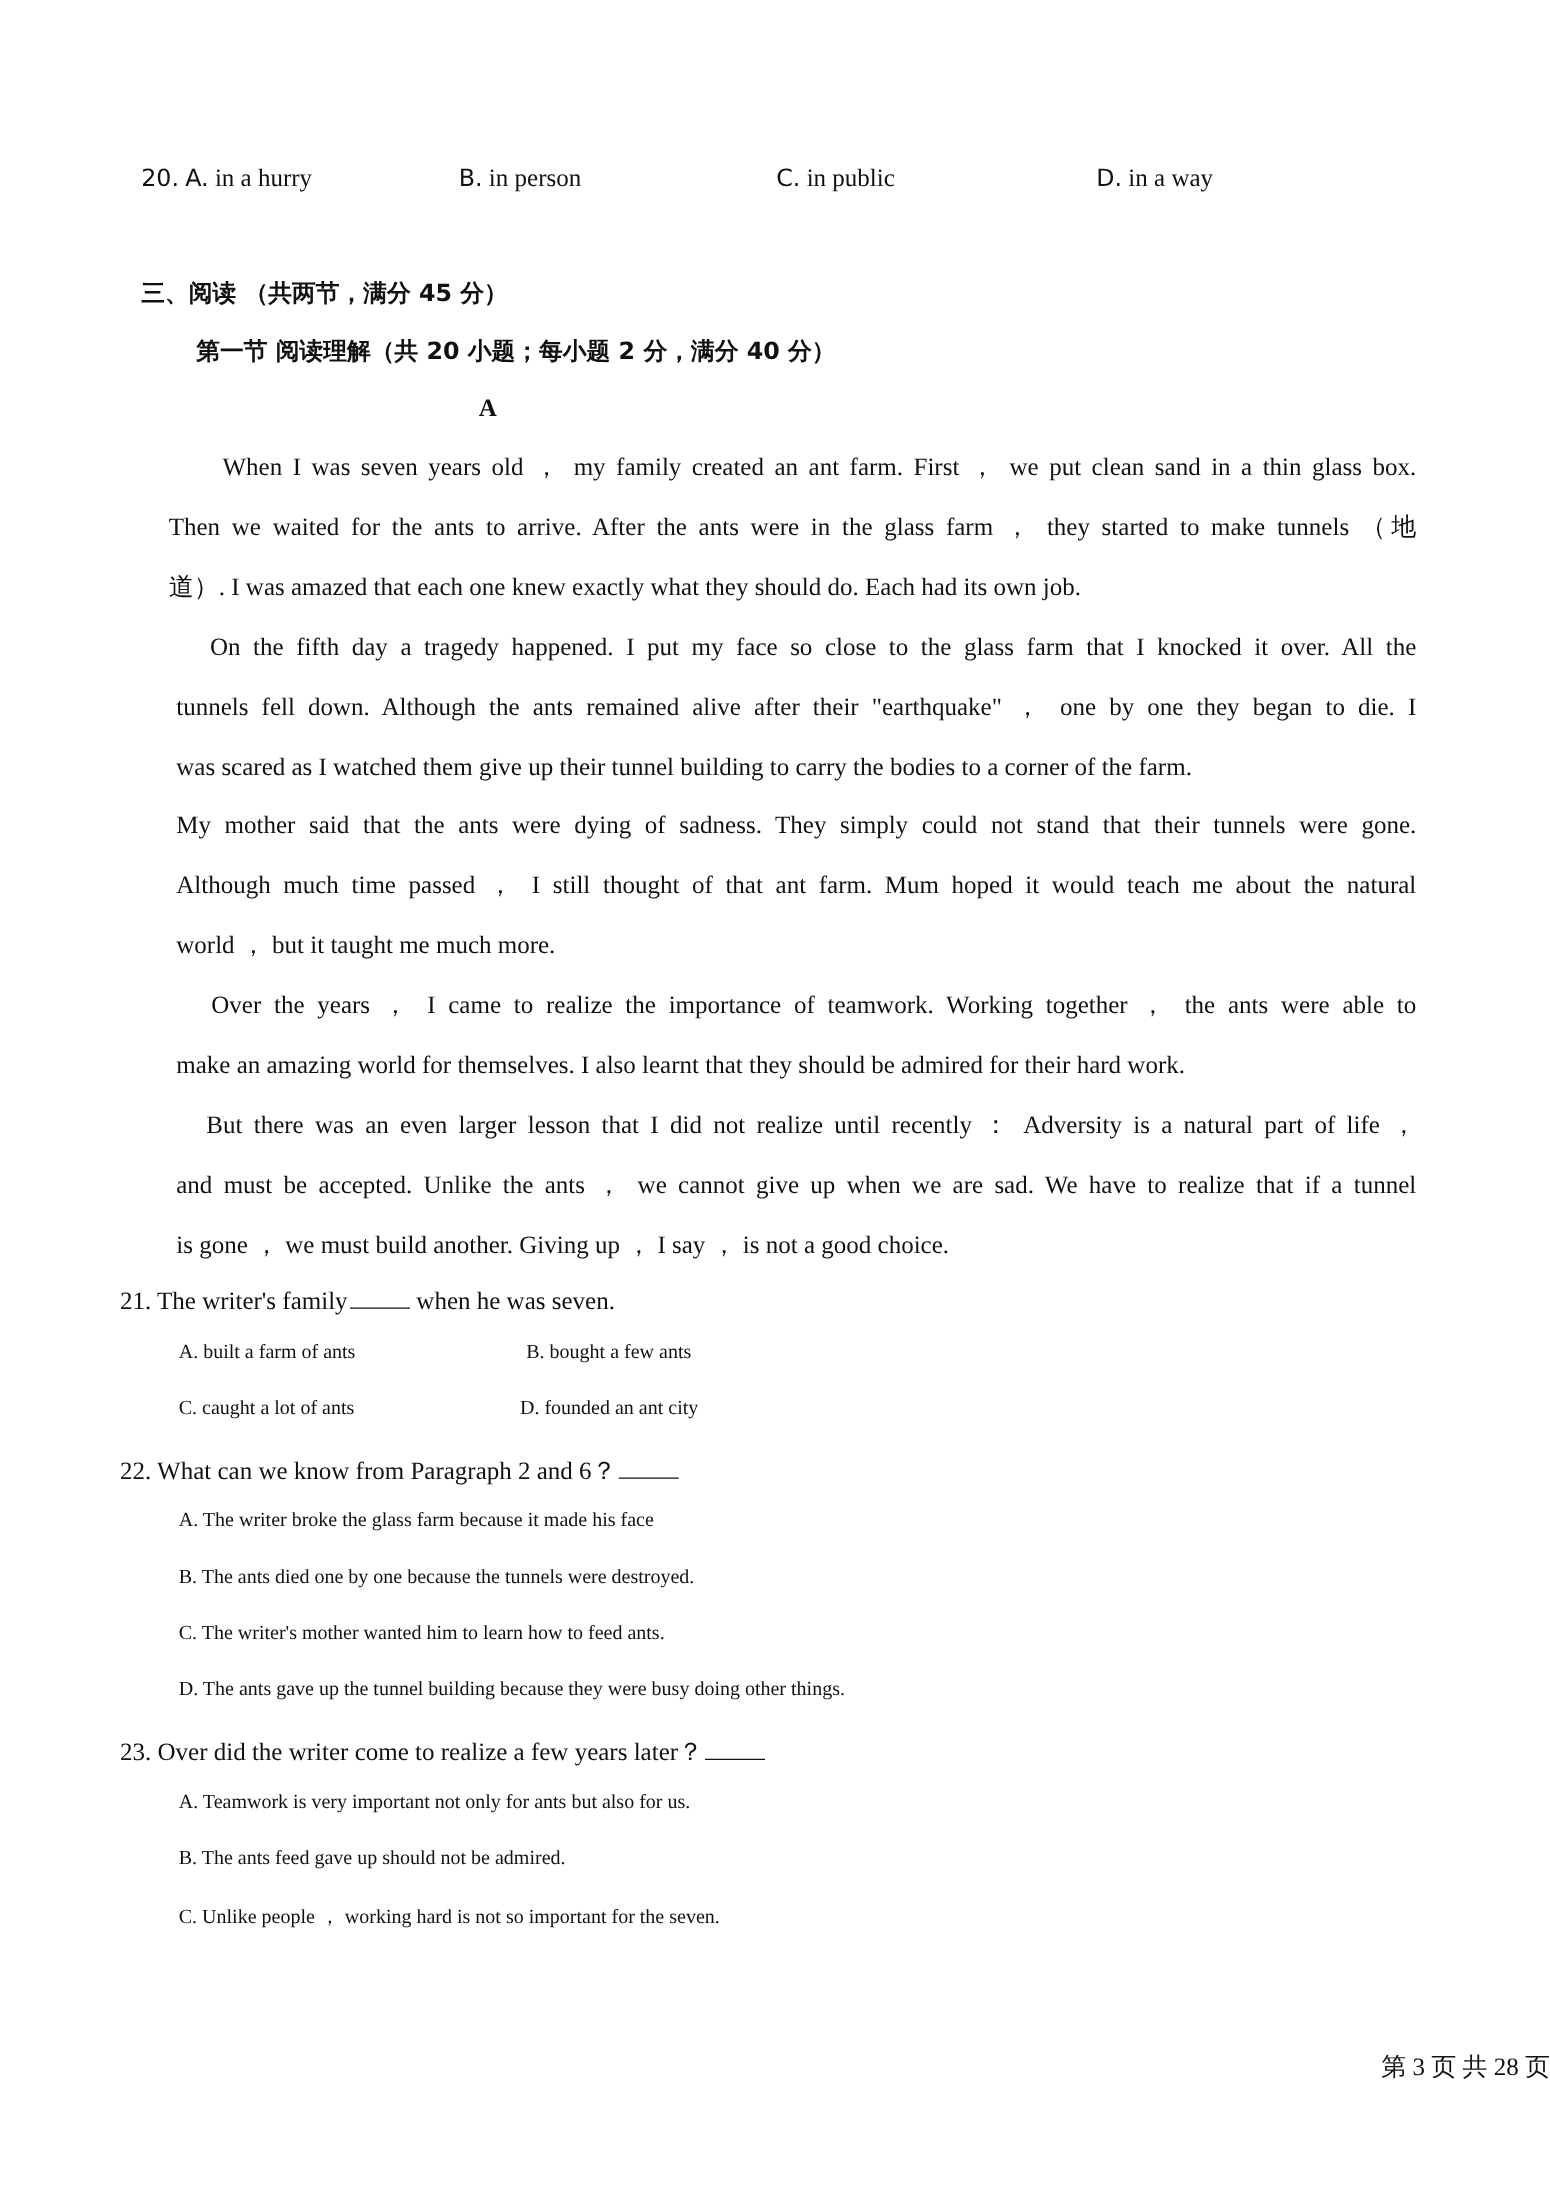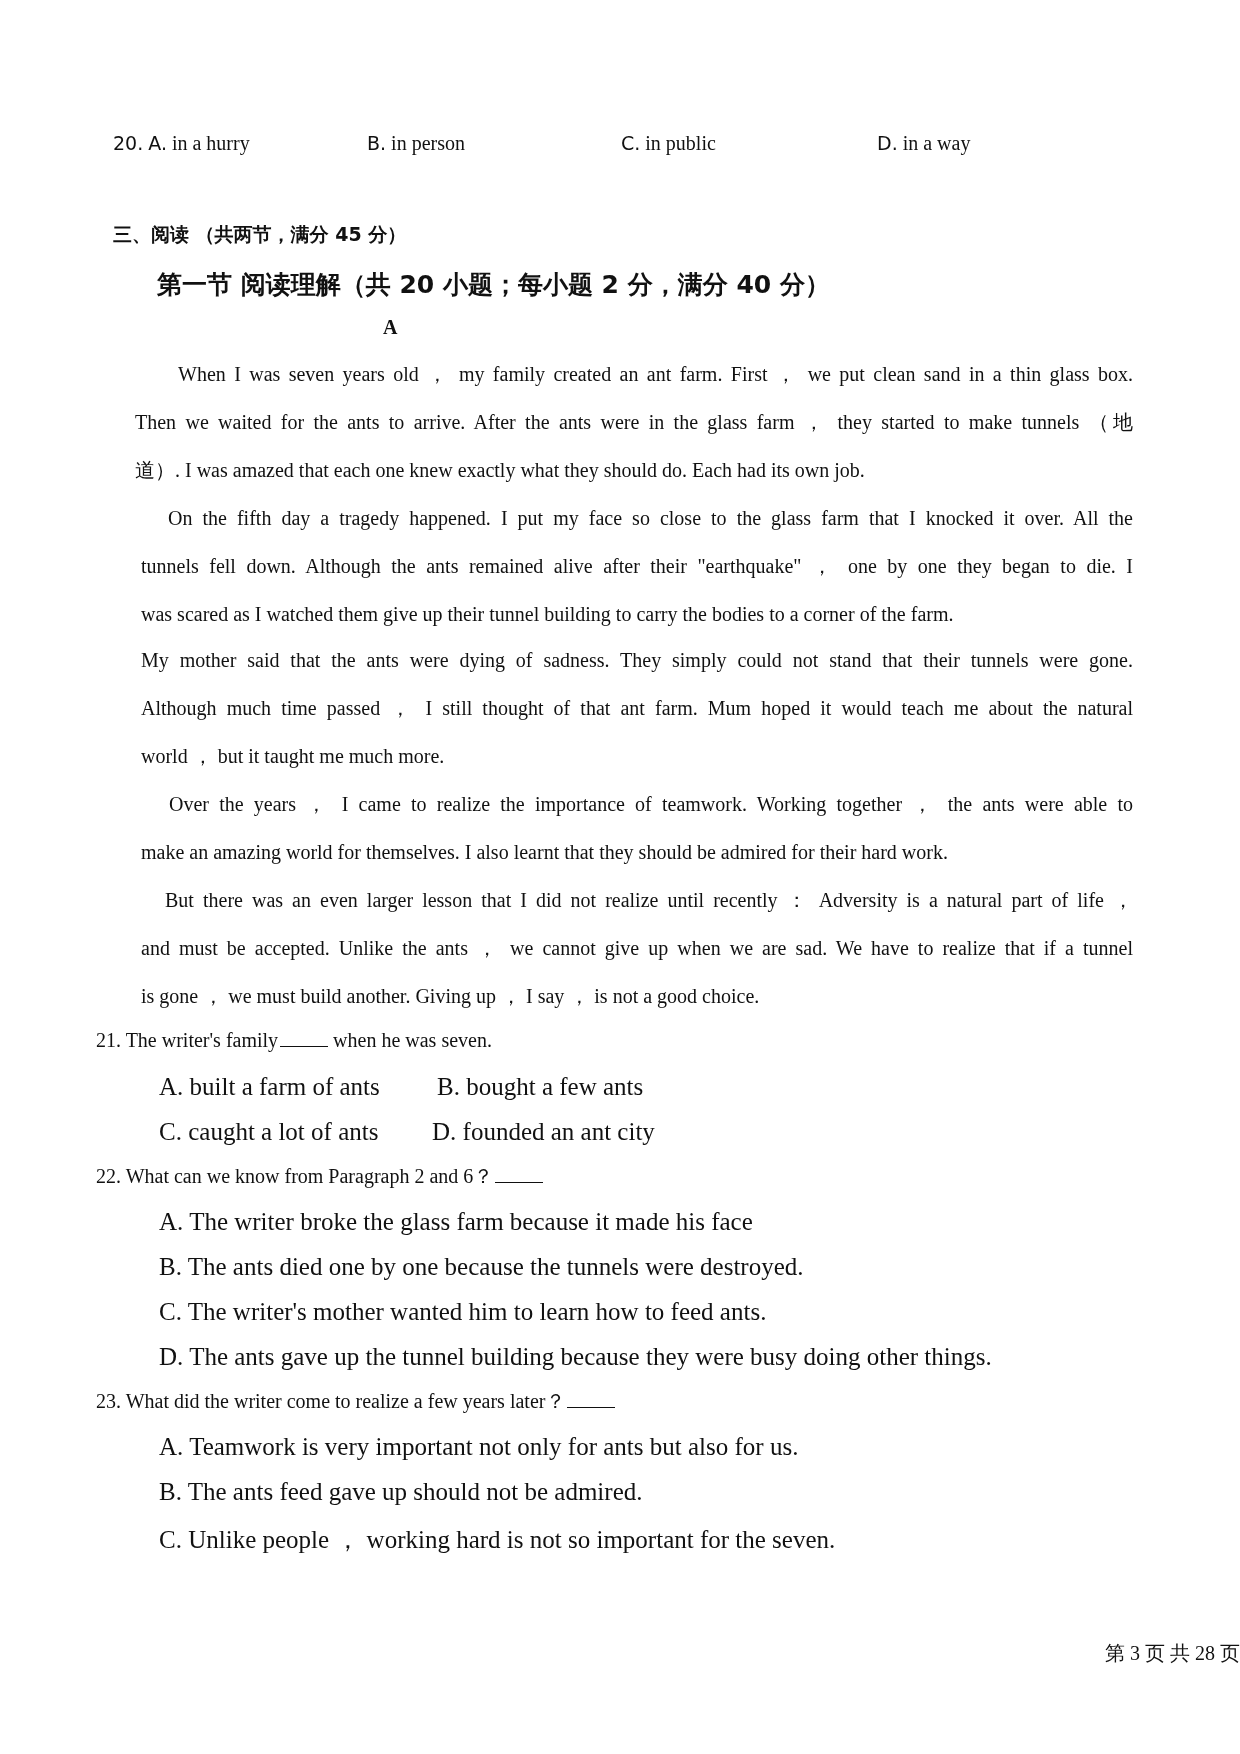--- a/index.html
+++ b/index.html
@@ -5,26 +5,26 @@
   html, body { margin: 0; padding: 0; background: #ffffff; }
   body { width: 1240px; height: 1754px; position: relative; overflow: hidden; color: #111111; }
   .abs { position: absolute; white-space: nowrap; text-align: center; }
   .serif { font-family: "Liberation Serif", "DejaVu Serif", serif; }
   .sans { font-family: "DejaVu Sans", "Liberation Sans", sans-serif; }
   .q20 { top: 132px; left: 113px; font-size: 20px; }
   .q20 .opt { position: absolute; top: 0; white-space: nowrap; }
   .q20 .lbl { font-family: "DejaVu Sans", sans-serif; font-size: 19px; }
   .q20 .txt { font-family: Liberation Serif, serif; font-size: 20px; }
   .sec-title { top: 222px; left: 113px; font-size: 19px; font-weight: bold; }
-  .sub-title { top: 268px; left: 157px; font-size: 25px; font-weight: bold; }
+  .sub-title { top: 268px; left: 157px; font-size: 19px; font-weight: bold; }
   .passage-letter { top: 316px; left: 383px; font-size: 20px; font-weight: bold; }
   .pline { left: 143px; width: 990px; font-size: 20px; line-height: 24px; text-align: justify; text-align-last: justify; white-space: nowrap; }
   .pline.last { text-align-last: left; }
   .qline { left: 96px; font-size: 20px; }
-  .oline { left: 143px; font-size: 25px; margin-left: 16px; }
+  .oline { left: 143px; font-size: 16px; }
   .blank { display: inline-block; border-bottom: 1.5px solid #111; width: 48px; height: 18px; vertical-align: baseline; margin-left: 2px; }
   .footer { top: 1640px; left: 0; width: 1240px; text-align: right; font-size: 20px; }
 </style>
 </head>
 <body>
 
 <div class="abs q20">
   <span class="opt" style="left:0px;">
     <span class="lbl">20.</span>
     <span class="lbl">A.</span>
@@ -100,21 +100,21 @@
   <span>C.</span>
   <span>The writer's mother wanted him to learn how to feed ants.</span>
 </div>
 <div class="abs oline serif" style="top:1343px;">
   <span>D.</span>
   <span>The ants gave up the tunnel building because they were busy doing other things.</span>
 </div>
 
 <div class="abs qline serif" style="top:1388px;">
   <span>23.</span>
-  <span>What did the writer come to realize a few years later？</span><span class="blank"></span>
+  <span>Over did the writer come to realize a few years later？</span><span class="blank"></span>
 </div>
 <div class="abs oline serif" style="top:1433px;">
   <span>A.</span>
   <span>Teamwork is very important not only for ants but also for us.</span>
 </div>
 <div class="abs oline serif" style="top:1478px;">
   <span>B.</span>
   <span>The ants feed gave up should not be admired.</span>
 </div>
 <div class="abs oline serif" style="top:1523px;">

